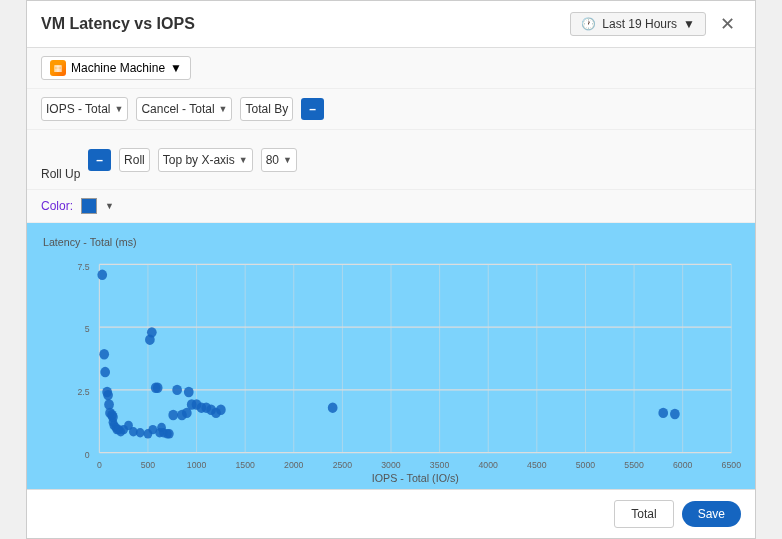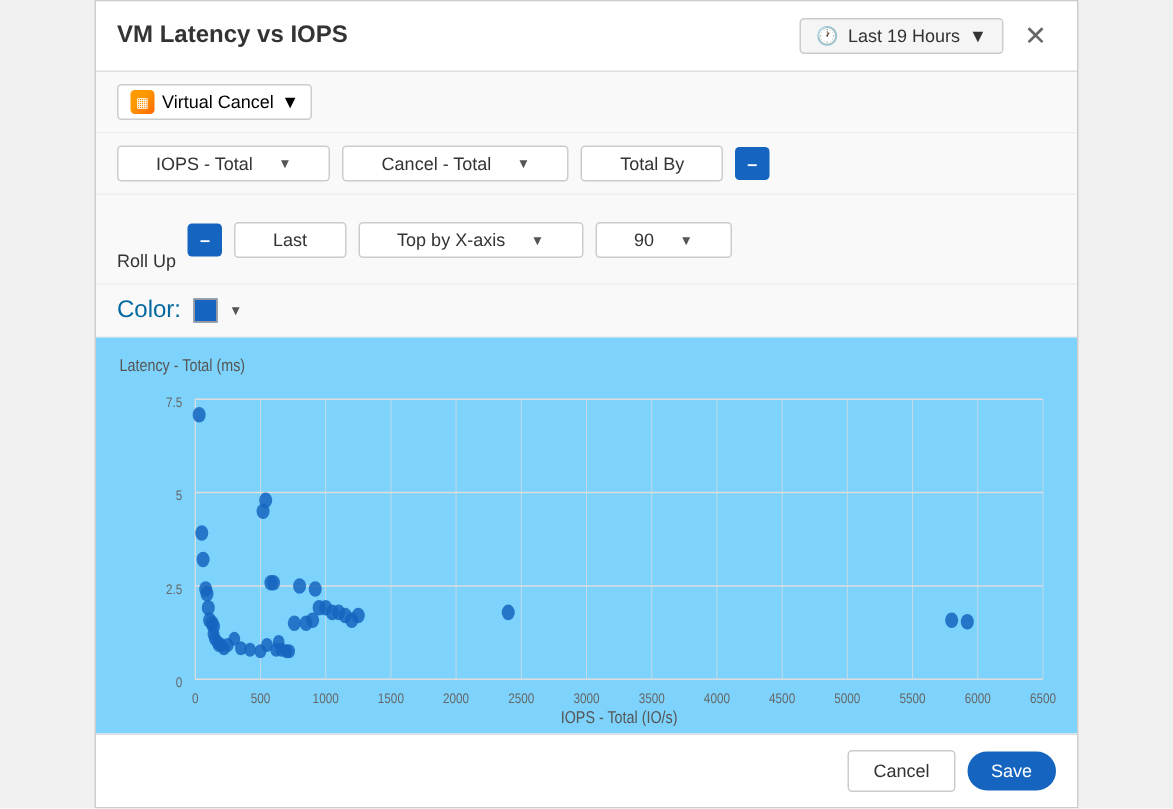--- a/index.html
+++ b/index.html
@@ -1,19 +1,19 @@
 <!DOCTYPE html>
 <html><head>
   <meta charset="utf-8">
   <style>
     * { box-sizing: border-box; margin: 0; padding: 0; }
     body { font-family: Arial, sans-serif; font-size: 12px; background: #f0f0f0; display: flex; justify-content: center; align-items: center; width: 782px; height: 539px; }
 
     .modal {
-      width: 656px;
+      width: 730px;
       height: 539px;
       background: #fff;
       border: 1px solid #ccc;
       display: flex;
       flex-direction: column;
       justify-content: space-between;
     }
 
     .modal-header {
       display: flex;
@@ -103,24 +103,24 @@
       align-items: center;
       gap: 8px;
       padding: 8px 14px;
       border-bottom: 1px solid #eee;
       background: #f9f9f9;
     }
 
     .dropdown-btn {
       display: flex;
       align-items: center;
-      gap: 17px;
+      gap: 4px;
       border: 1px solid #ccc;
       border-radius: 3px;
-      padding: 4px 25px;
+      padding: 4px 4px;
       background: #fff;
       cursor: pointer;
       font-size: 12px;
       color: #333;
     }
 
     .dropdown-btn .arrow {
       font-size: 9px;
       color: #555;
     }
@@ -139,22 +139,22 @@
     .toolbar-row3 {
       display: flex;
       align-items: center;
       gap: 8px;
       padding: 8px 14px;
       border-bottom: 1px solid #eee;
       background: #f9f9f9;
     }
 
     .color-label {
-      font-size: 16px;
-      color: #0369a1;
+      font-size: 12px;
+      color: #6d28d9;
     }
 
     .color-swatch {
       width: 16px;
       height: 16px;
       background: #1565c0;
       border: 1px solid #999;
       display: inline-block;
       cursor: pointer;
     }
@@ -216,21 +216,21 @@
       </button>
       <button class="close-btn">✕</button>
     </div>
   </div>
 
   <div class="modal-body">
 
     <div class="toolbar-row1">
       <button class="vm-badge">
         <span class="vm-icon">▦</span>
-        <span>Virtual Cancel</span>
+        <span>Machine Machine</span>
         <span>▼</span>
       </button>
     </div>
 
     <div class="toolbar-row2">
       <button class="dropdown-btn">
         <span>IOPS - Total</span>
         <span class="arrow">▼</span>
       </button>
       <button class="dropdown-btn">
@@ -240,28 +240,28 @@
       <button class="dropdown-btn">
         <span>Total By</span>
       </button>
       <button class="blue-btn">–</button>
     </div>
 
     <div class="toolbar-row2">
       <span style="font-size:12px;color:#333;margin-top:29px;">Roll Up</span>
       <button class="blue-btn">–</button>
       <button class="dropdown-btn">
-        <span>Last</span>
+        <span>Roll</span>
       </button>
       <button class="dropdown-btn">
         <span>Top by X-axis</span>
         <span class="arrow">▼</span>
       </button>
       <button class="dropdown-btn">
-        <span>90</span>
+        <span>80</span>
         <span class="arrow">▼</span>
       </button>
     </div>
 
     <div class="toolbar-row3">
       <span class="color-label">Color:</span>
       <span class="color-swatch"></span>
       <span style="cursor:pointer;font-size:9px;color:#555;">▼</span>
     </div>
 
@@ -400,17 +400,17 @@
 
         <circle cx="640" cy="172" r="5" fill="#1565c0" opacity="0.85"></circle>
 
         <circle cx="652" cy="173" r="5" fill="#1565c0" opacity="0.85"></circle>
       </svg>
     </div>
 
   </div>
 
   <div class="modal-footer">
-    <button class="cancel-btn">Cancel</button>
+    <button class="cancel-btn">Total</button>
     <button class="save-btn">Save</button>
   </div>
 
 </div>
 
 </body></html>

